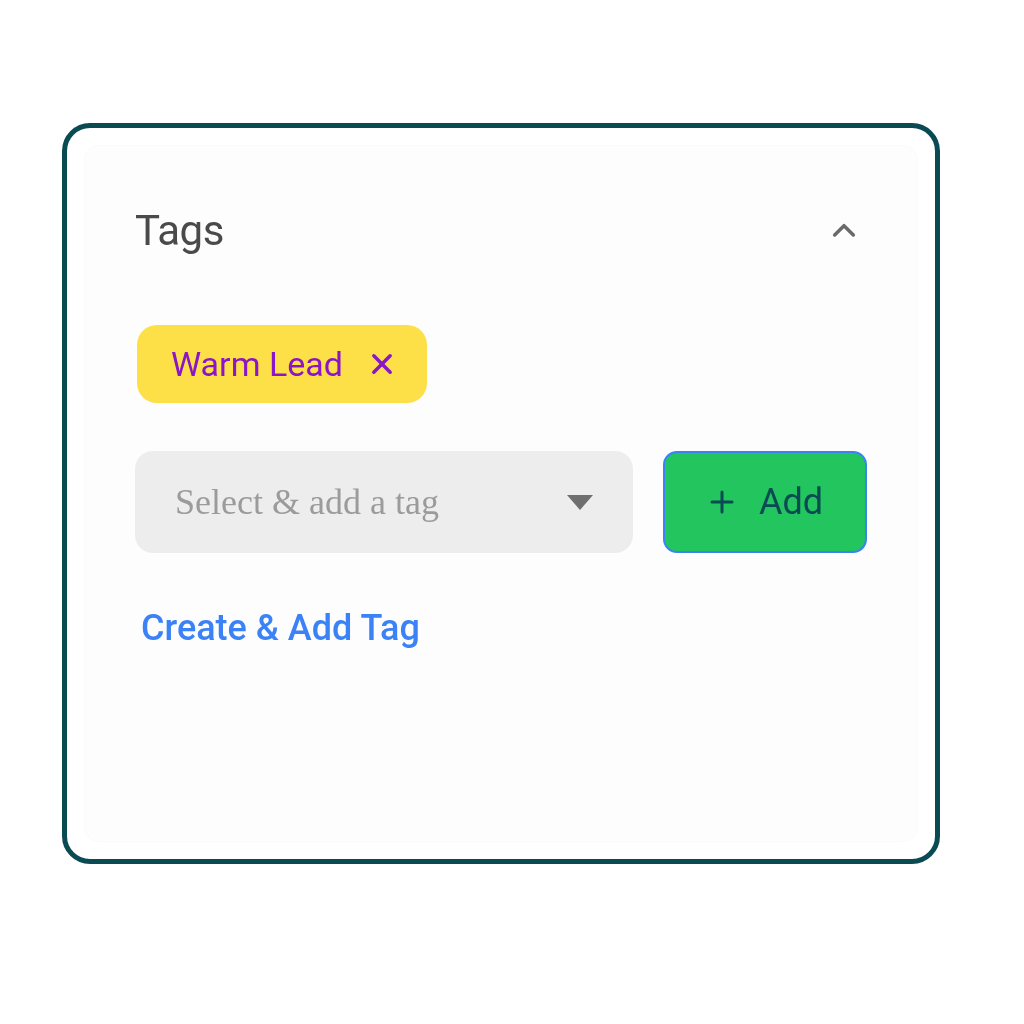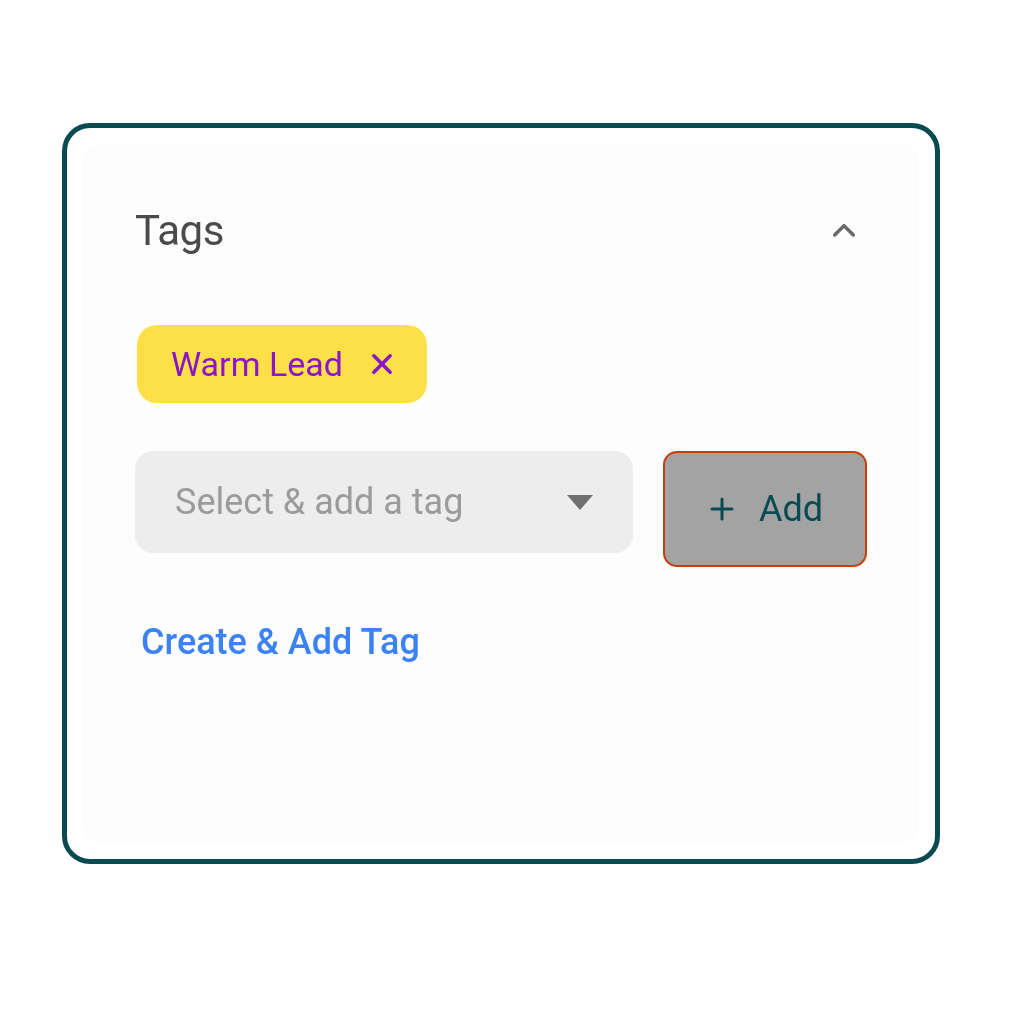--- a/index.html
+++ b/index.html
@@ -94,38 +94,39 @@
   .select-box {
     flex: 1;
     background: #ededed;
     border-radius: 18px;
     height: 102px;
     display: flex;
     align-items: center;
     justify-content: space-between;
     padding: 0 40px 0 40px;
     cursor: pointer;
+    font-family: Liberation Serif, serif;
   }
   .select-placeholder {
     font-size: 36px;
     color: #9b9b9b;
     font-weight: 400;
   }
   .select-caret {
     width: 0;
     height: 0;
     border-left: 13px solid transparent;
     border-right: 13px solid transparent;
     border-top: 15px solid #6f6f6f;
   }
   .add-btn {
     width: 204px;
-    height: 116px;
-    border: 2px solid #c2410c;
-    background: #a3a3a3;
+    height: 102px;
+    border: 2px solid #3b82f6;
+    background: #22c55e;
     border-radius: 14px;
     display: flex;
     align-items: center;
     justify-content: center;
     gap: 22px;
     cursor: pointer;
     color: #0a4a53;
     font-size: 36px;
     font-weight: 400;
   }

